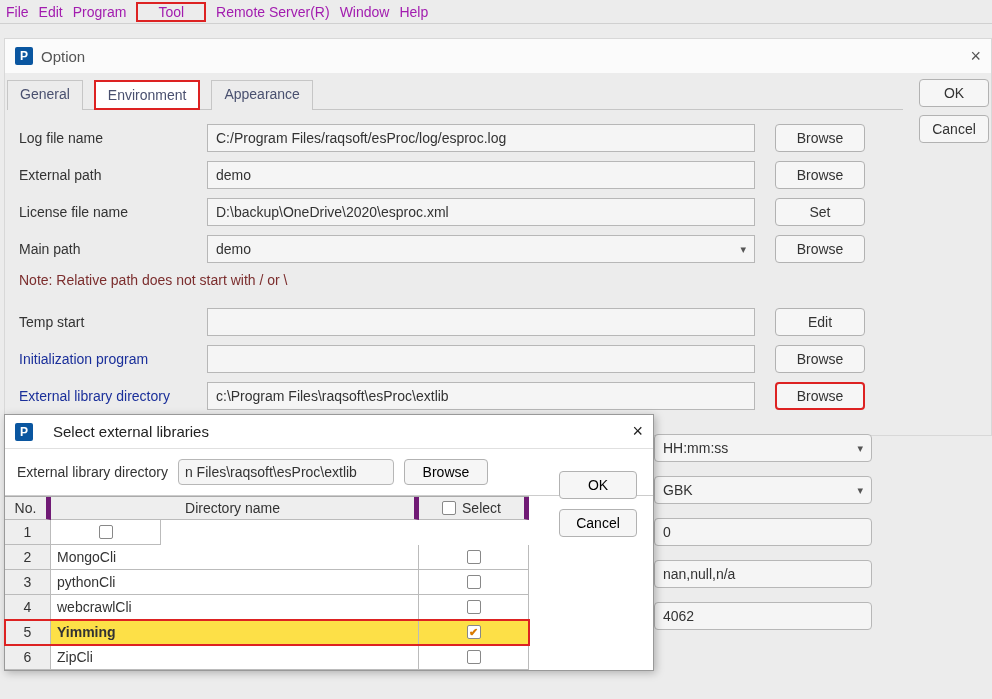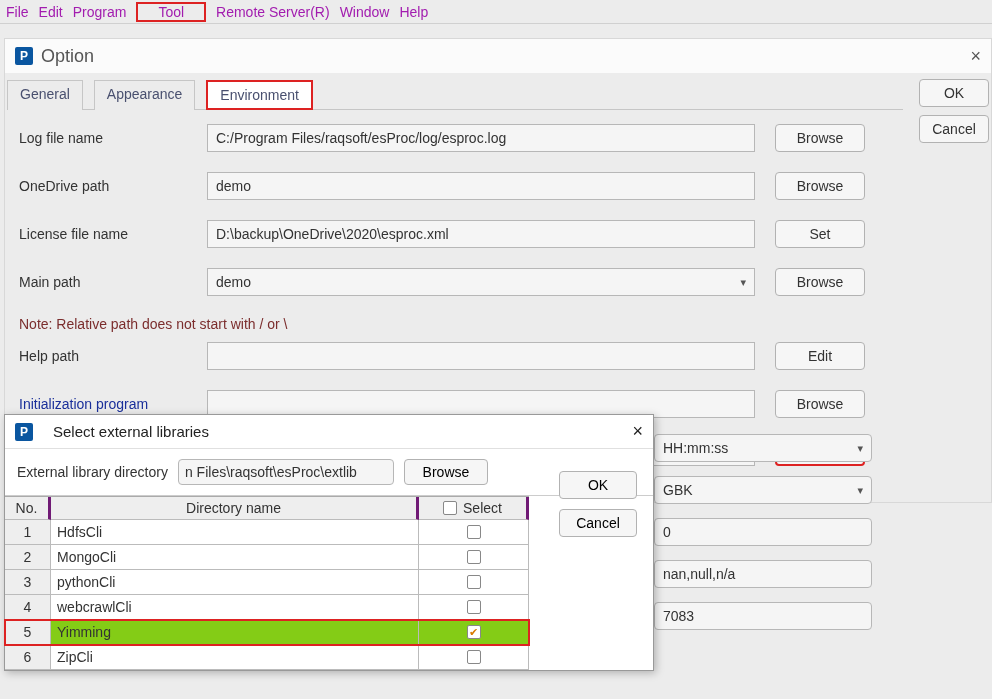--- a/index.html
+++ b/index.html
@@ -7,46 +7,46 @@
 
 
 .menubar { display: flex; align-items: center; background: #ececec; border-bottom: 1px solid #d0d0d0; height: 24px; padding-left: 6px; gap: 10px; }
 .menubar span { color: #a21caf; cursor: default; }
 .menubar .tool-hl { border: 2px solid #d22; padding: 0 20px; }
 
 
 .option-window { position: absolute; left: 4px; top: 38px; width: 988px; background: #ececec; border: 1px solid #d8d8d8; }
 .titlebar { display: flex; align-items: center; height: 34px; padding: 0 10px; background: #fbfbfb; }
 .titlebar .appicon { width: 18px; height: 18px; background: #0a56a0; color: #fff; font-weight: bold; display: flex; align-items: center; justify-content: center; font-size: 12px; border-radius: 2px; margin-right: 8px; }
-.titlebar .title { color: #555; font-size: 18px; }
+.titlebar .title { color: #555; font-size: 15px; }
 .titlebar .close { margin-left: auto; color: #555; font-size: 18px; cursor: default; }
 
 .option-body { display: flex; }
 .main-col { flex: 1; padding: 6px 8px 16px 2px; }
 .right-col { width: 80px; padding: 6px 8px; }
 
 .tabs { display: flex; gap: 11px; border-bottom: 1px solid #c6c6c6; margin-bottom: 14px; }
 .tab { padding: 5px 12px; background: #ececec; border: 1px solid #c6c6c6; border-bottom: none; color: #49506f; position: relative; top: 1px; }
 .tab.active { background: #fff; }
 .tab.hl { border: 2px solid #d22; }
 
-.form-row { display: flex; align-items: center; margin-bottom: 20px; padding-left: 12px; }
+.form-row { display: flex; align-items: center; margin-bottom: 9px; padding-left: 12px; }
 .form-row .label { width: 188px; color: #333; }
 .form-row .label.blue { color: #1a2f9a; }
 .form-row .field { width: 548px; }
 .form-row .btn-cell { width: 90px; margin-left: 20px; }
 
 .txtinput { width: 100%; height: 28px; background: #f5f5f5; border: 1px solid #b7b7b7; border-radius: 0; padding: 0 8px; color: #333; display: flex; align-items: center; }
 .combo { position: relative; }
 .combo .chev { position: absolute; right: 8px; top: 50%; transform: translateY(-50%); color: #555; font-size: 11px; }
 
 .btn { width: 90px; height: 28px; background: #f6f6f6; border: 1px solid #b2b2b2; border-radius: 4px; color: #333; display: flex; align-items: center; justify-content: center; cursor: default; }
 .btn.hl { border: 2px solid #d22; }
 
-.note-row { padding-left: 12px; margin-bottom: 10px; color: #7b2d2d; }
+.note-row { padding-left: 12px; margin-bottom: 20px; color: #7b2d2d; }
 
 
 .peek-col { position: absolute; right: 120px; top: 434px; width: 218px; display: flex; flex-direction: column; gap: 14px; }
 .peek-input { height: 28px; background: #f5f5f5; border: 1px solid #b7b7b7; border-radius: 4px; padding: 0 8px; display: flex; align-items: center; color: #333; }
 .peek-combo { position: relative; }
 .peek-combo .chev { position: absolute; right: 8px; top: 50%; transform: translateY(-50%); color: #555; font-size: 11px; }
 .peek-label-e { position: absolute; right: 350px; top: 470px; color: #333; }
 
 
 .right-col .btn { width: 70px; margin-bottom: 8px; }
@@ -61,30 +61,30 @@
 .modal-row1 { display: flex; align-items: center; gap: 10px; padding: 10px 12px; border-bottom: 1px solid #ccc; }
 .modal-row1 .lbl { color: #333; }
 .modal-row1 .pathbox { width: 216px; height: 26px; border: 1px solid #b7b7b7; border-radius: 4px; background: #f5f5f5; padding: 0 6px; display: flex; align-items: center; color: #333; }
 .modal-row1 .mbtn { width: 84px; height: 26px; border: 1px solid #b2b2b2; border-radius: 4px; background: #f6f6f6; display: flex; align-items: center; justify-content: center; }
 
 .modal-side { position: absolute; right: 16px; top: 56px; display: flex; flex-direction: column; gap: 10px; }
 .modal-side .mbtn { width: 78px; height: 28px; border: 1px solid #b2b2b2; border-radius: 4px; background: #f6f6f6; display: flex; align-items: center; justify-content: center; }
 
 .grid { width: 524px; border-top: 1px solid #aaa; }
 .grid-head { display: flex; background: #eee; }
-.grid-head .gh { border-right: 3px solid #701a75; border-bottom: 1px solid #bbb; padding: 3px 6px; color: #333; display: flex; align-items: center; justify-content: center; }
+.grid-head .gh { border-right: 5px solid #701a75; border-bottom: 1px solid #bbb; padding: 3px 6px; color: #333; display: flex; align-items: center; justify-content: center; }
 .gh.no { width: 46px; }
 .gh.dir { width: 368px; }
 .gh.sel { width: 110px; gap: 6px; }
 .grid-row { display: flex; height: 25px; }
 .grid-row .gc { border-right: 1px solid #bbb; border-bottom: 1px solid #bbb; display: flex; align-items: center; padding: 0 6px; color: #333; background: #fff; }
 .gc.no { width: 46px; justify-content: center; background: #eee; }
 .gc.dir { width: 368px; }
 .gc.sel { width: 110px; justify-content: center; }
-.grid-row.selected .gc.dir, .grid-row.selected .gc.sel { background: #84cc16; }
+.grid-row.selected .gc.dir, .grid-row.selected .gc.sel { background: #fde047; font-weight: bold; }
 .grid-row.hl { outline: 2px solid #d22; outline-offset: -1px; position: relative; z-index: 2; }
 
 .cb { width: 14px; height: 14px; border: 1px solid #888; border-radius: 2px; background: #fff; display: inline-flex; align-items: center; justify-content: center; font-size: 11px; color: #d87a00; }
 </style>
 </head>
 <body>
 
 <div class="menubar">
   <span>File</span>
   <span>Edit</span>
@@ -99,36 +99,36 @@
   <div class="titlebar">
     <div class="appicon">P</div>
     <div class="title">Option</div>
     <div class="close">×</div>
   </div>
 
   <div class="option-body">
     <div class="main-col">
       <div class="tabs">
         <div class="tab">General</div>
+        <div class="tab active hl">Environment</div>
         <div class="tab">Appearance</div>
-        <div class="tab active hl">Environment</div>
       </div>
 
       <div class="form-row">
         <div class="label">Log file name</div>
         <div class="field">
             <div class="txtinput">C:/Program Files/raqsoft/esProc/log/esproc.log</div>
           </div>
         <div class="btn-cell">
             <div class="btn">Browse</div>
           </div>
       </div>
 
       <div class="form-row">
-        <div class="label">OneDrive path</div>
+        <div class="label">External path</div>
         <div class="field">
             <div class="txtinput">demo</div>
           </div>
         <div class="btn-cell">
             <div class="btn">Browse</div>
           </div>
       </div>
 
       <div class="form-row">
         <div class="label">License file name</div>
@@ -149,21 +149,21 @@
             </div>
           </div>
         <div class="btn-cell">
             <div class="btn">Browse</div>
           </div>
       </div>
 
       <div class="note-row">Note: Relative path does not start with / or \</div>
 
       <div class="form-row">
-        <div class="label">Help path</div>
+        <div class="label">Temp start</div>
         <div class="field">
             <div class="txtinput"></div>
           </div>
         <div class="btn-cell">
             <div class="btn">Edit</div>
           </div>
       </div>
 
       <div class="form-row">
         <div class="label blue">Initialization program</div>
@@ -197,21 +197,21 @@
   <div class="peek-input peek-combo">
       <span>HH:mm:ss</span>
       <span class="chev">▾</span>
     </div>
   <div class="peek-input peek-combo">
       <span>GBK</span>
       <span class="chev">▾</span>
     </div>
   <div class="peek-input">0</div>
   <div class="peek-input">nan,null,n/a</div>
-  <div class="peek-input">7083</div>
+  <div class="peek-input">4062</div>
 </div>
 <div class="peek-label-e">e</div>
 
 <div class="modal">
   <div class="modal-title">
     <div class="appicon">P</div>
     <div class="t">Select external libraries</div>
     <div class="x">×</div>
   </div>
 
@@ -231,21 +231,20 @@
       <div class="gh no">No.</div>
       <div class="gh dir">Directory name</div>
       <div class="gh sel">
         <span class="cb"></span>
         <span>Select</span>
       </div>
     </div>
     <div id="grid-rows">
         <div class="grid-row">
           <div class="gc no">1</div>
-          <div class="gc dir">HdfsCli</div>
           <div class="gc sel">
             <span class="cb"></span>
           </div>
         </div>
         <div class="grid-row">
           <div class="gc no">2</div>
           <div class="gc dir">MongoCli</div>
           <div class="gc sel">
             <span class="cb"></span>
           </div>

